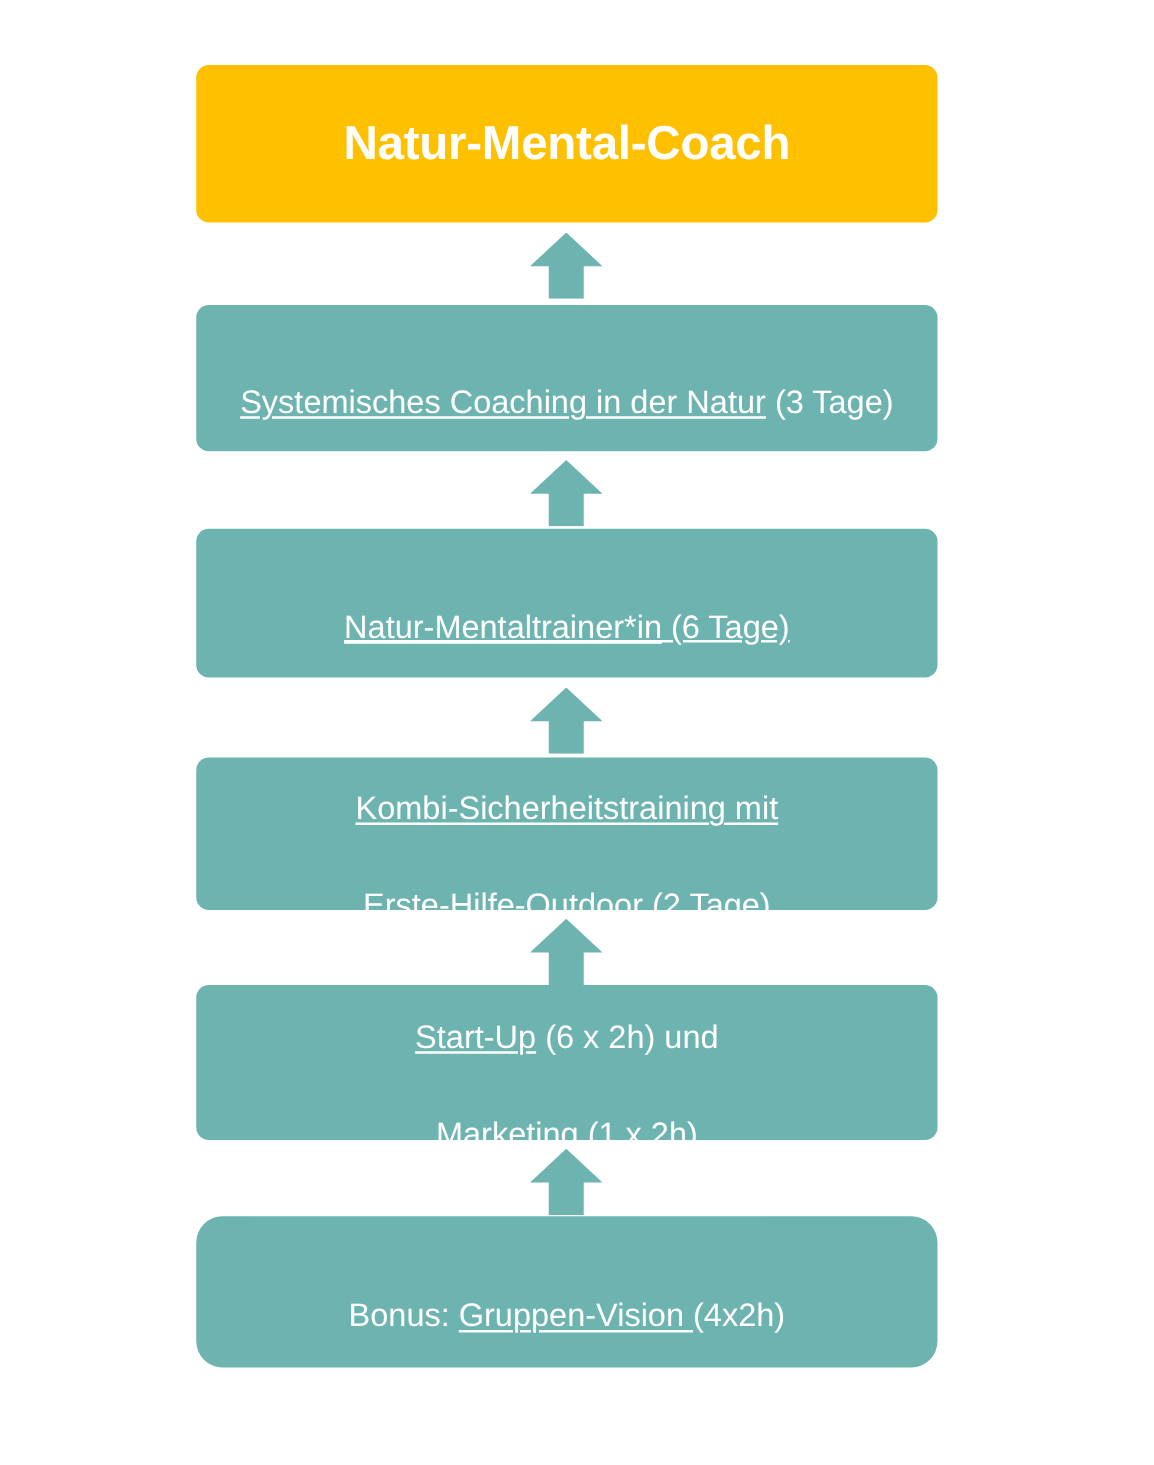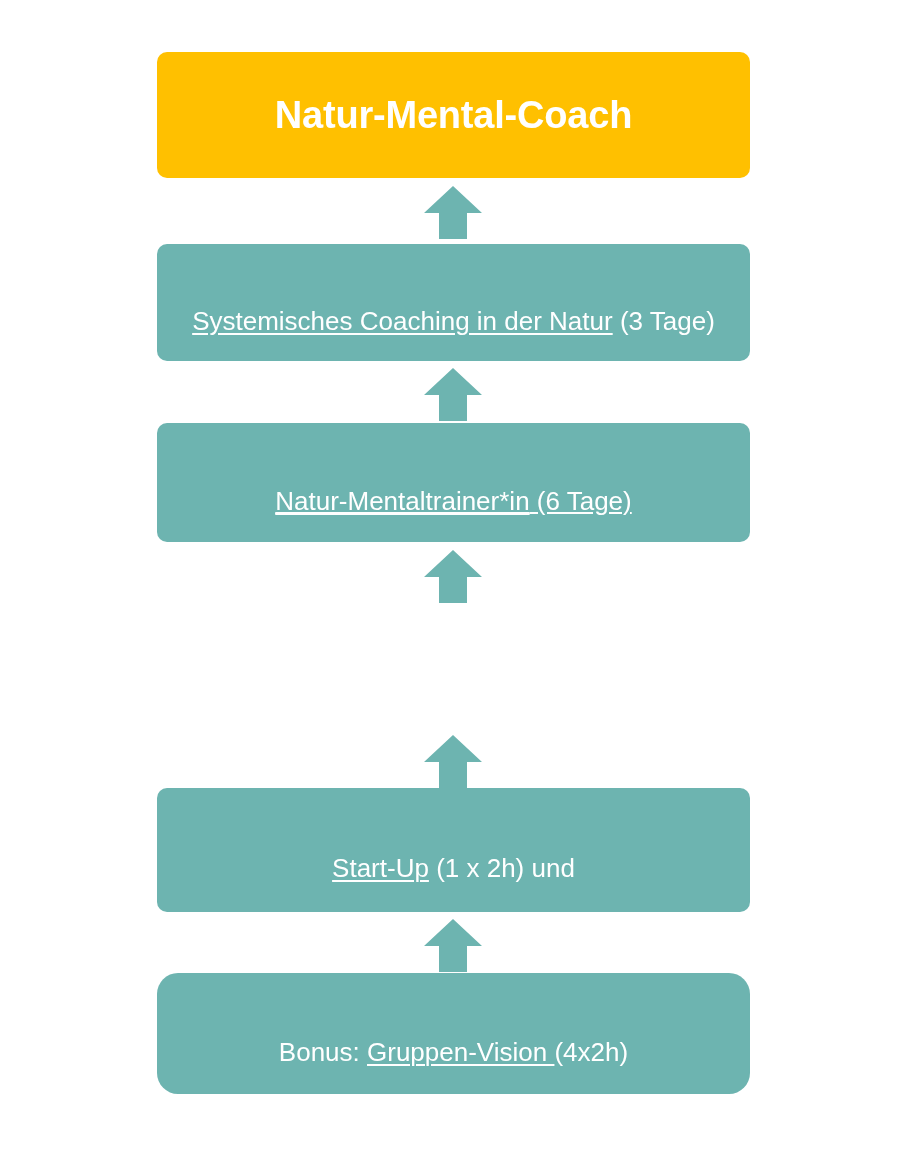--- a/index.html
+++ b/index.html
@@ -116,30 +116,37 @@
         <span class="line"><span class="u">Natur-Mentaltrainer*in</span><span> (6 Tage)</span></span>
       </div>
   </div>
 
   <div class="arrow arrow-3">
     <svg viewBox="0 0 58 53" xmlns="http://www.w3.org/2000/svg" aria-hidden="true">
       <polygon points="29,0 58,27 43,27 43,53 15,53 15,27 0,27" fill="#6DB4B0"></polygon>
     </svg>
   </div>
 
+  <div class="node node-step step-3">
+    <div class="node-lines">
+        <span class="line"><span class="u">Kombi-Sicherheitstraining mit</span></span>
+        <span class="line"><span class="u">Erste-Hilfe-Outdoor</span><span> (2 Tage)</span></span>
+      </div>
+  </div>
 
   <div class="arrow arrow-4">
     <svg viewBox="0 0 58 53" xmlns="http://www.w3.org/2000/svg" aria-hidden="true">
       <polygon points="29,0 58,27 43,27 43,53 15,53 15,27 0,27" fill="#6DB4B0"></polygon>
     </svg>
   </div>
 
   <div class="node node-step step-4">
     <div class="node-lines">
-        <span class="line"><span class="u">Start-Up</span><span> (1 x 2h) und</span></span>
+        <span class="line"><span class="u">Start-Up</span><span> (6 x 2h) und</span></span>
+        <span class="line"><span class="u">Marketing</span><span> (1 x 2h)</span></span>
       </div>
   </div>
 
   <div class="arrow arrow-5">
     <svg viewBox="0 0 58 53" xmlns="http://www.w3.org/2000/svg" aria-hidden="true">
       <polygon points="29,0 58,27 43,27 43,53 15,53 15,27 0,27" fill="#6DB4B0"></polygon>
     </svg>
   </div>
 
   <div class="node node-step step-5">

